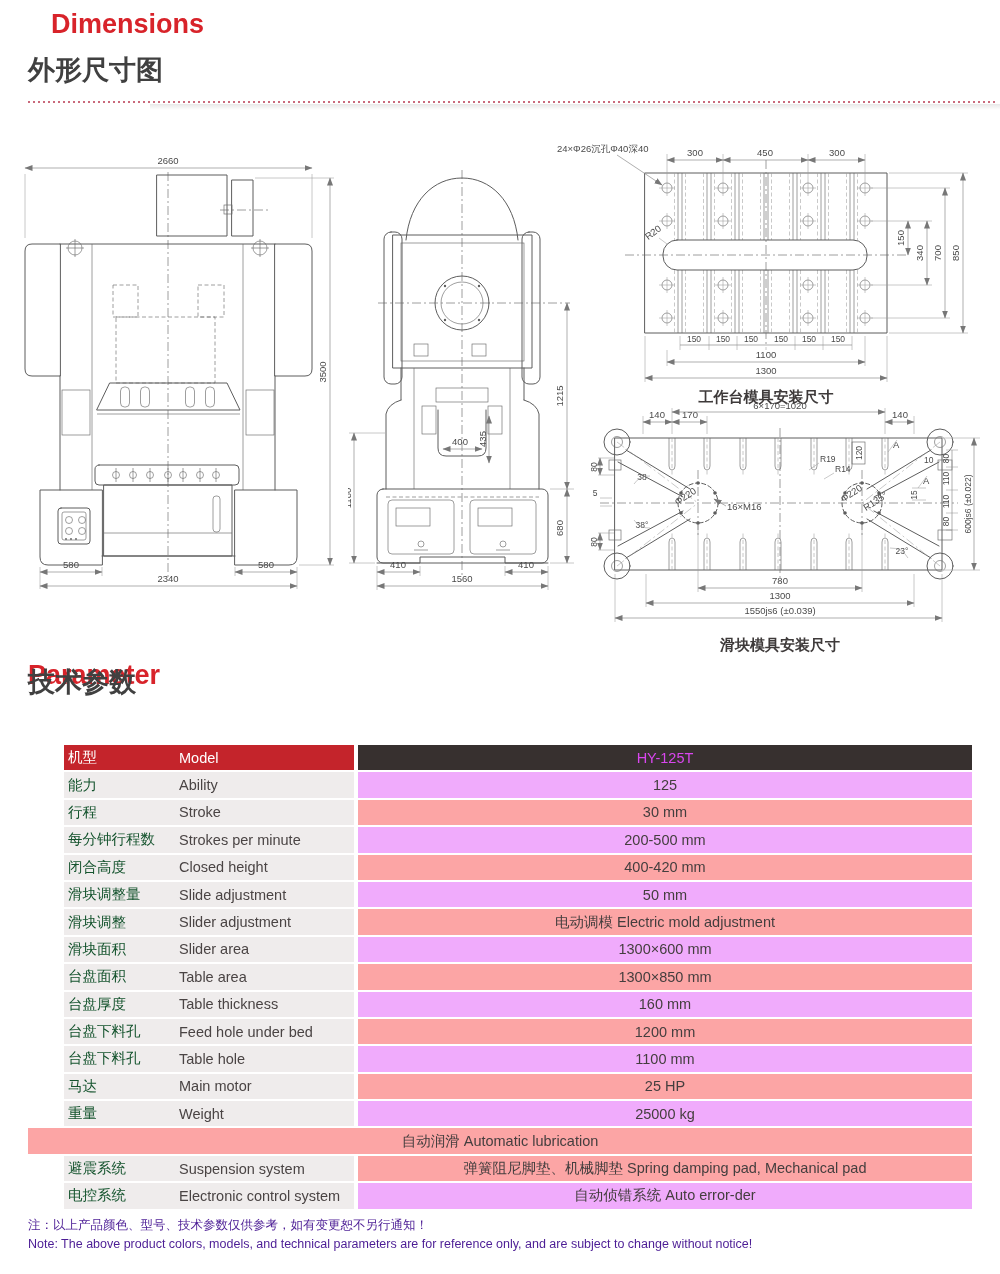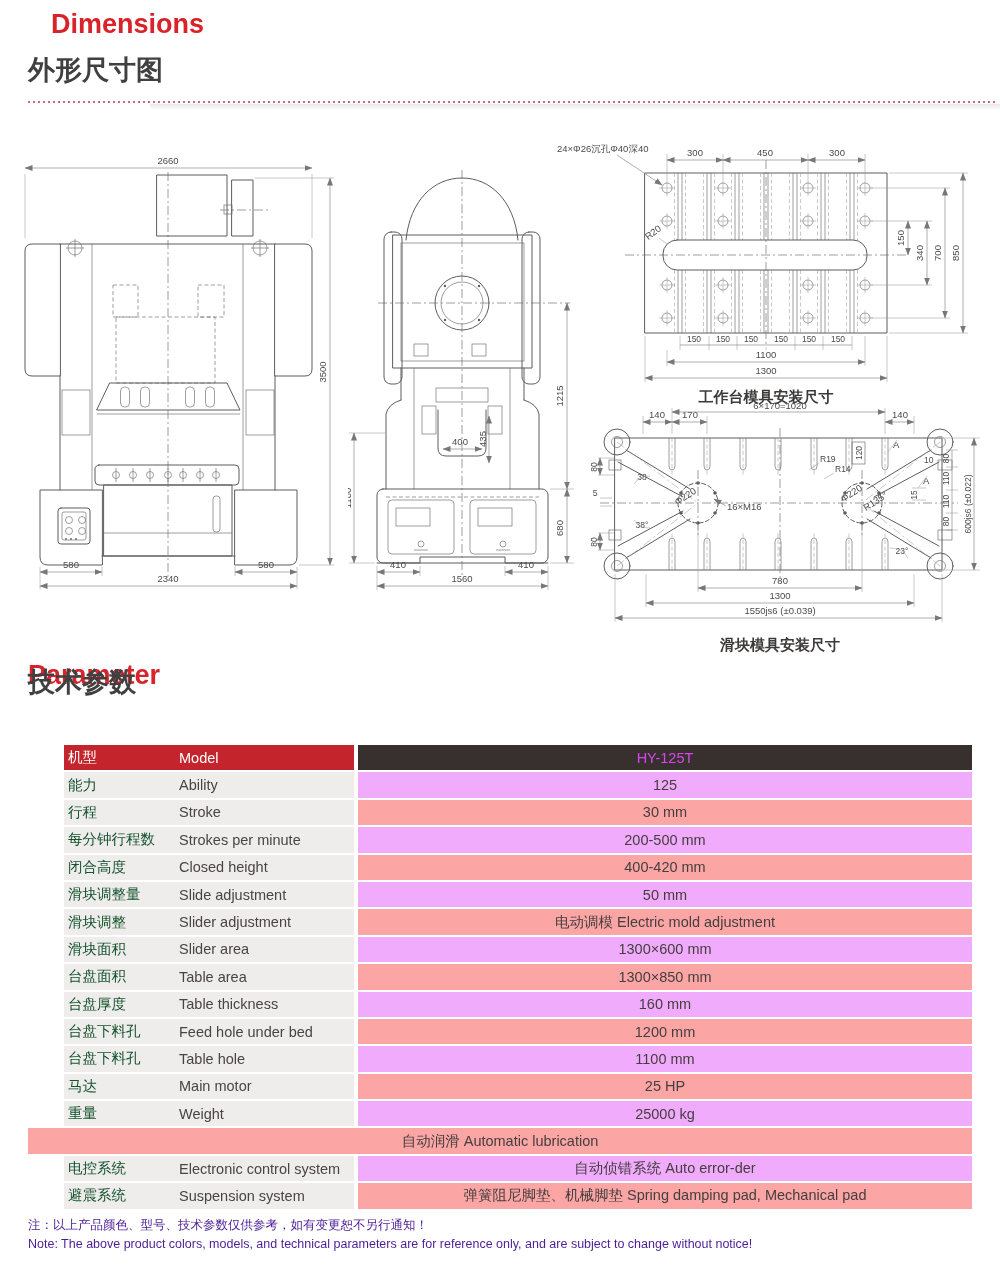--- a/index.html
+++ b/index.html
@@ -567,31 +567,31 @@
           <span class="cn">重量</span>
           <span class="en">Weight</span>
         </div>
       <div class="tval">25000 kg</div>
     </div>
     <div class="trow">
       <div class="tval g">自动润滑 Automatic lubrication</div>
     </div>
     <div class="trow">
       <div class="tlabel">
+          <span class="cn">避震系统</span>
+          <span class="en">Suspension system</span>
+        </div>
+      <div class="tval g">弹簧阻尼脚垫、机械脚垫 Spring damping pad, Mechanical pad</div>
+    </div>
+    <div class="trow">
+      <div class="tlabel">
           <span class="cn">电控系统</span>
           <span class="en">Electronic control system</span>
         </div>
       <div class="tval">自动侦错系统 Auto error-der</div>
-    </div>
-    <div class="trow">
-      <div class="tlabel">
-          <span class="cn">避震系统</span>
-          <span class="en">Suspension system</span>
-        </div>
-      <div class="tval g">弹簧阻尼脚垫、机械脚垫 Spring damping pad, Mechanical pad</div>
     </div>
   </div>
 
   <div class="notes">
     <div>注：以上产品颜色、型号、技术参数仅供参考，如有变更恕不另行通知！</div>
     <div>Note: The above product colors, models, and technical parameters are for reference only, and are subject to change without notice!</div>
   </div>
 
 </div>
 

